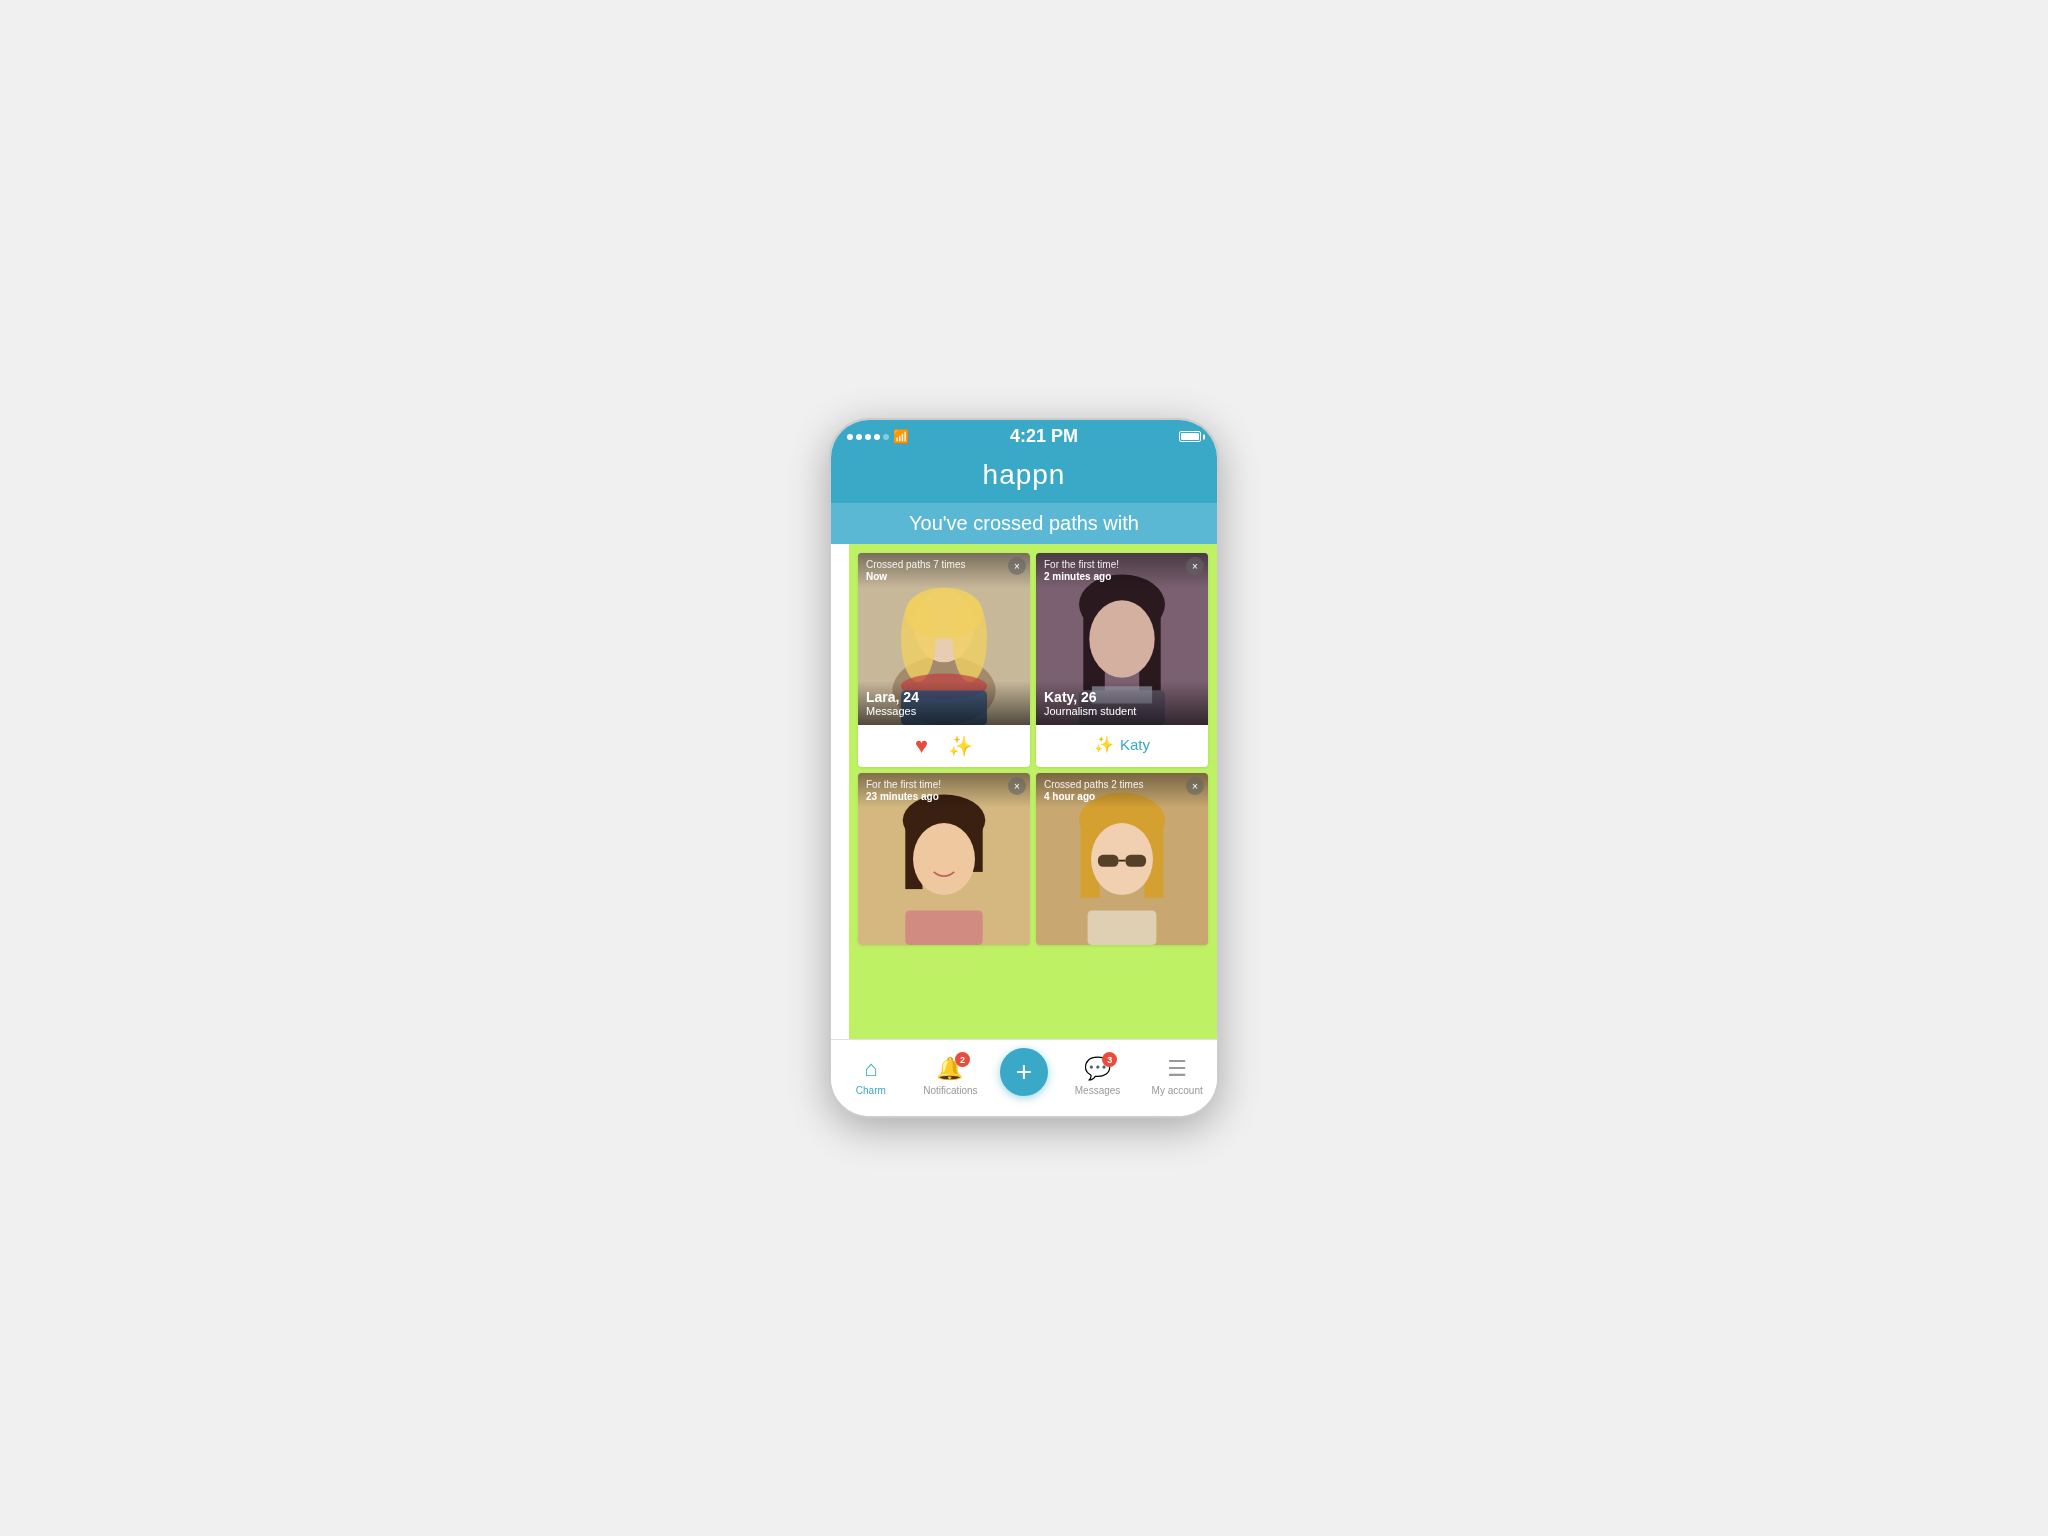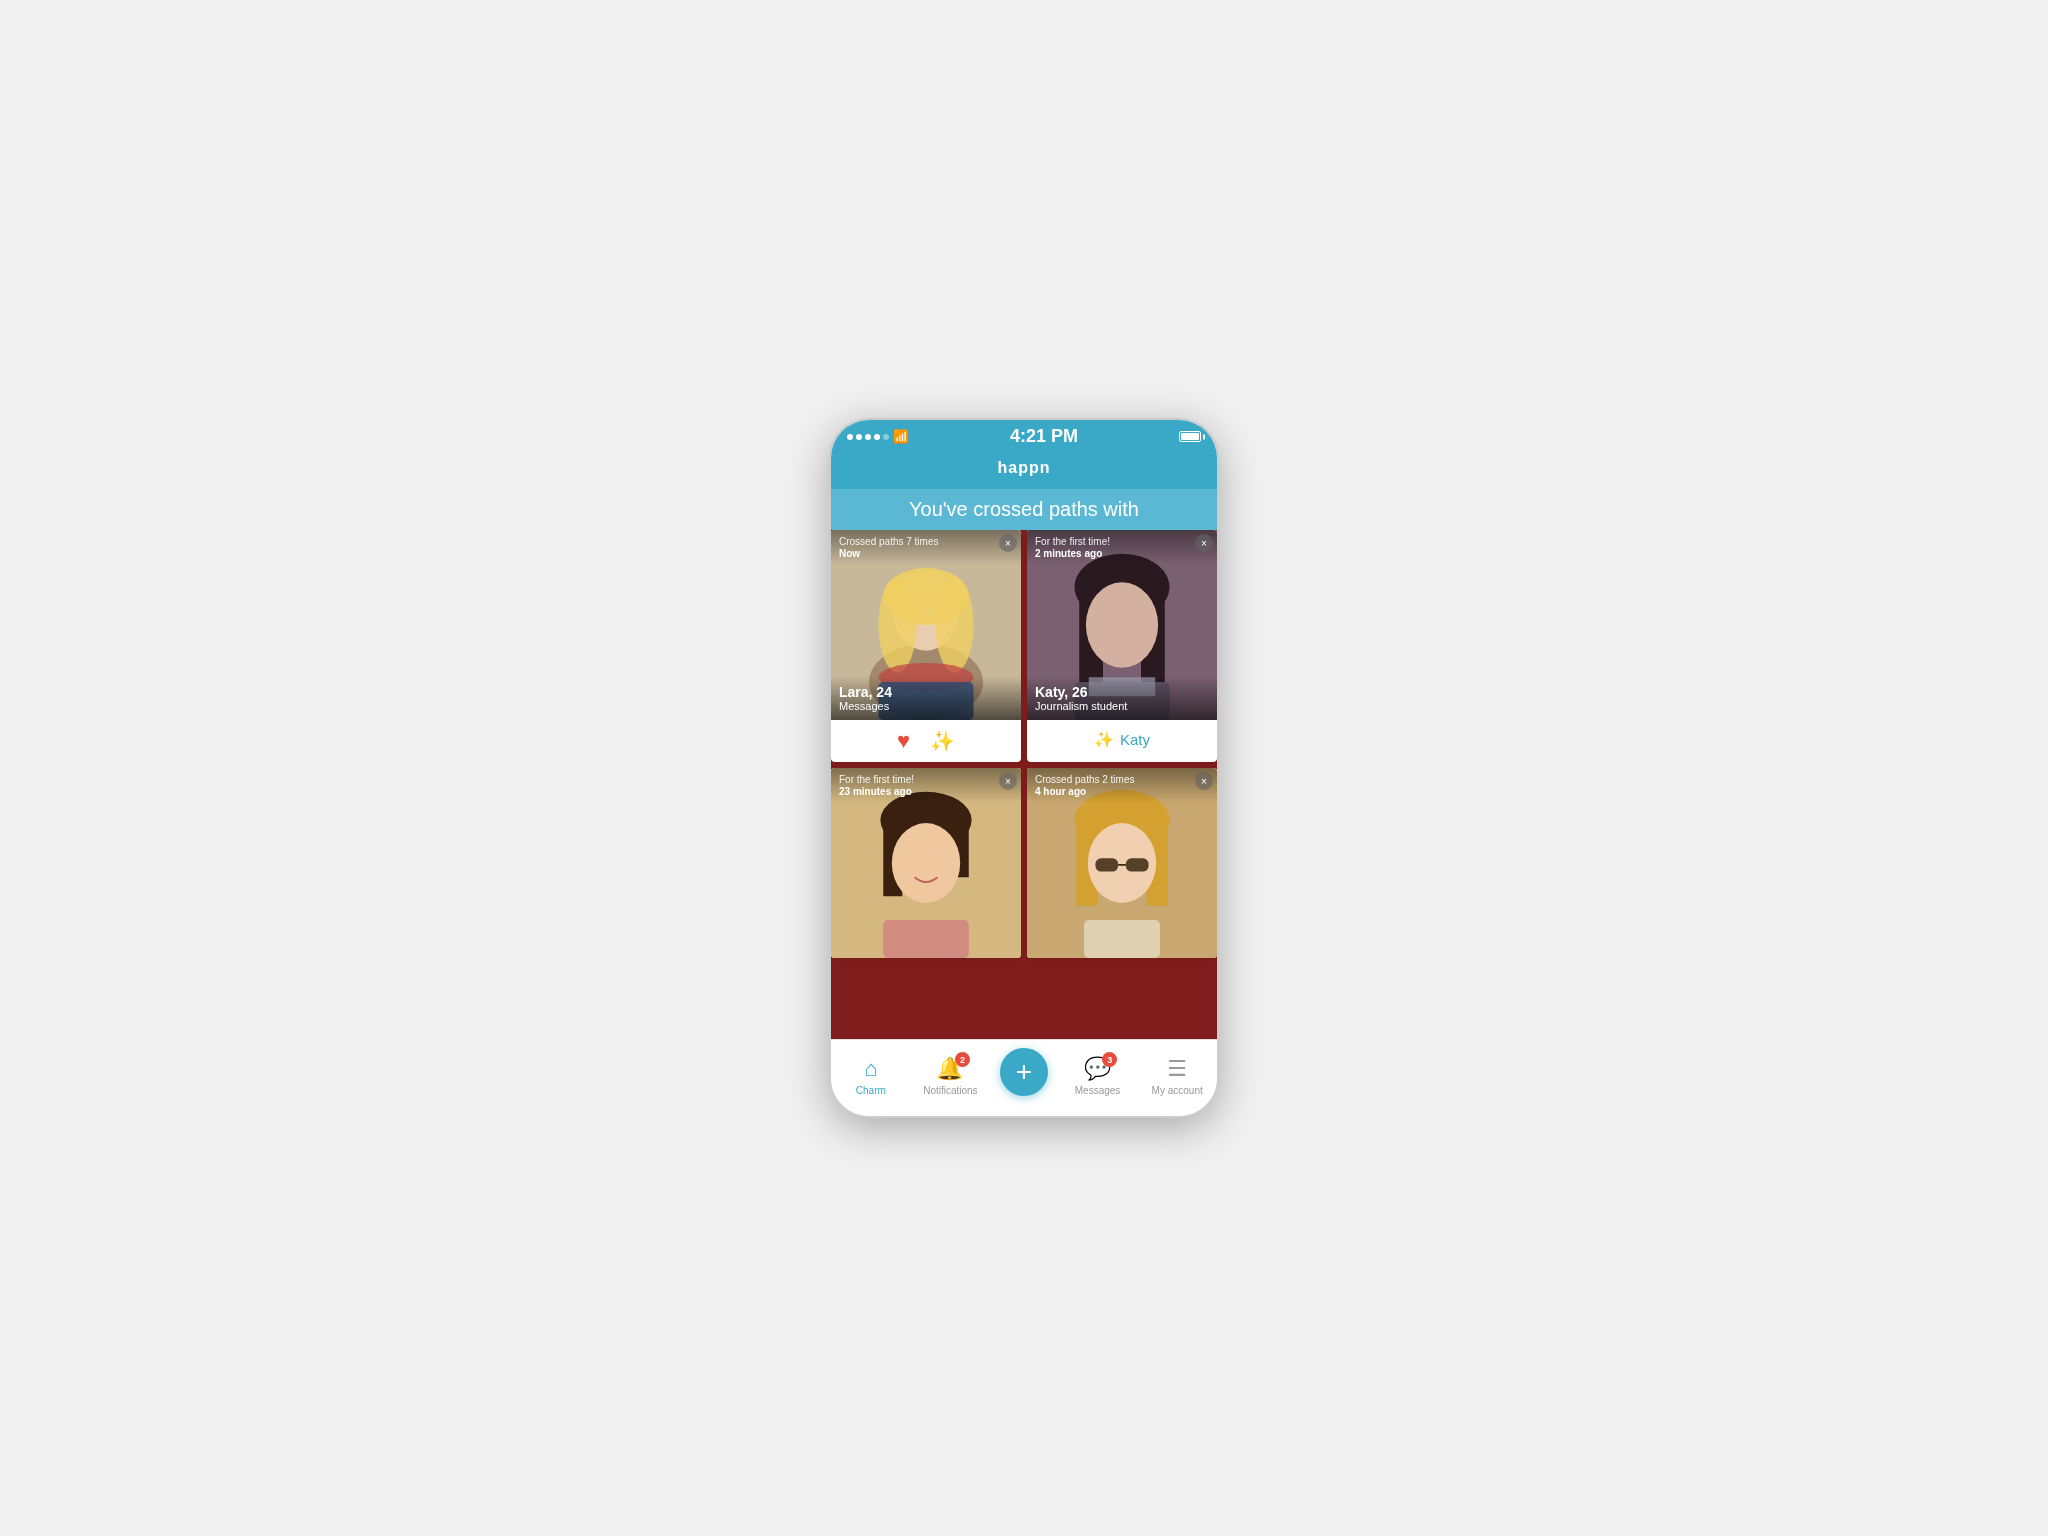--- a/index.html
+++ b/index.html
@@ -51,41 +51,42 @@
     .battery-fill { background: white; flex: 1; height: 100%; border-radius: 1px; }
 
     
     .app-header {
       background: #3aa8c7;
       text-align: center;
       padding: 8px 0 12px;
       color: white;
     }
     .app-title {
-      font-size: 16px;
-      font-weight: 700;
+      font-size: 28px;
+      font-weight: 400;
       letter-spacing: 1px;
     }
 
     
     .subheader {
       background: #5bb8d4;
       color: white;
       text-align: center;
       padding: 9px 0;
       font-size: 20px;
       font-weight: 300;
     }
 
     
     .main-content {
       flex: 1;
       overflow-y: auto;
-      background: #7f1d1d;
-      padding: 0;
+      background: #bef264;
+      padding: 9px;
+      margin-left: 18px;
     }
     .cards-grid {
       display: grid;
       grid-template-columns: 1fr 1fr;
       gap: 6px;
     }
 
     
     .card {
       background: white;

